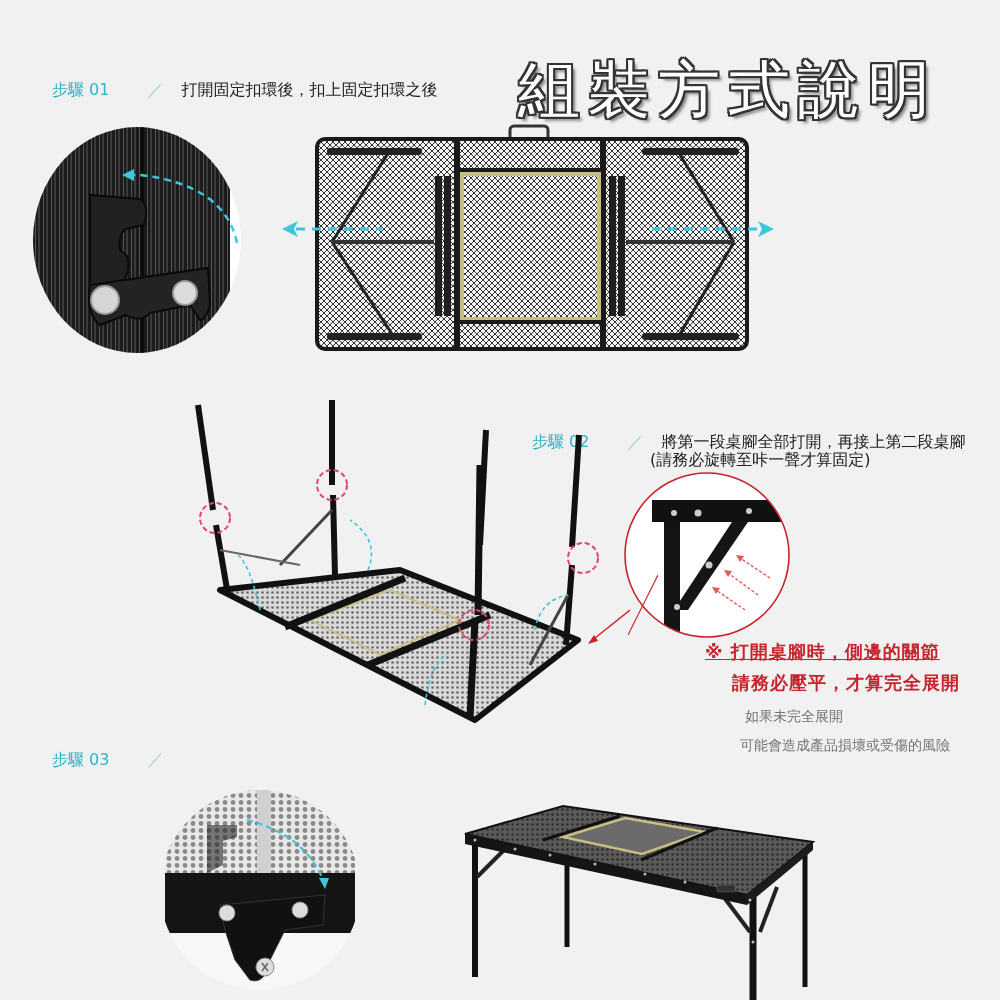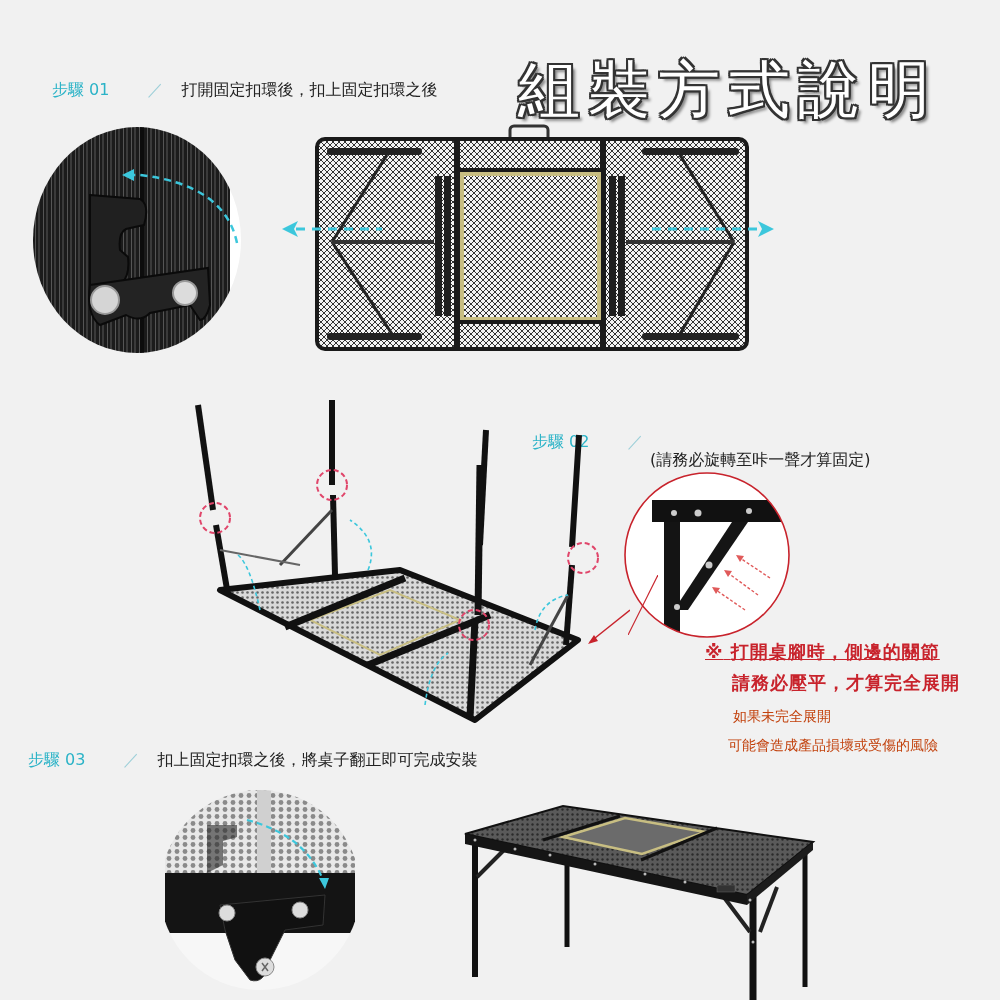--- a/index.html
+++ b/index.html
@@ -26,21 +26,21 @@
     margin-top: 36px;
   }
 
   .step-row { position: absolute; display: flex; align-items: center; white-space: nowrap; }
   .step-label { color: #2bb3c7; font-size: 16px; }
   .step-slash { color: #9ccfd8; font-size: 16px; margin-left: 38px; margin-right: 18px; }
   .step-text { color: #222; font-size: 16px; }
   .step-subtext { position: absolute; color: #222; font-size: 16px; white-space: nowrap; margin-top: 22px; }
 
   .warn-red { position: absolute; color: #c8232c; font-size: 18px; font-weight: bold; white-space: nowrap; letter-spacing: 1px; }
-  .warn-gray { position: absolute; color: #c2410c; font-size: 14px; white-space: nowrap; }
+  .warn-gray { position: absolute; color: #737373; font-size: 14px; white-space: nowrap; margin-left: 12px; }
 
   svg { display: block; }
 </style>
 </head>
 <body>
 
 <div class="page-title">組裝方式說明</div>
 
 <div class="step-row" style="left:52px; top:80px;">
   <span class="step-label">步驟 01</span>
@@ -121,20 +121,21 @@
     <g>
       <line x1="370" y1="105" x2="480" y2="105" stroke="#3cc7dc" stroke-width="3" stroke-dasharray="9 7"></line>
       <polygon points="492,105 476,97 480,105 476,113" fill="#3cc7dc"></polygon>
     </g>
   </svg>
 </div>
 
 <div class="step-row" style="left:532px; top:392px;margin-top:40px;">
   <span class="step-label">步驟 02</span>
   <span class="step-slash">／</span>
+  <span class="step-text">將第一段桌腳全部打開，再接上第二段桌腳</span>
 </div>
 <div class="step-subtext" style="left:650px; top:428px;">(請務必旋轉至咔一聲才算固定)</div>
 
 <div class="abs" style="left:190px; top:395px;">
   <svg width="440" height="340" viewBox="0 0 440 340">
     <defs>
       <pattern id="mesh2" width="5" height="5" patternUnits="userSpaceOnUse">
         <rect width="5" height="5" fill="#d9d9d9"></rect>
         <circle cx="2.5" cy="2.5" r="1.3" fill="#666"></circle>
       </pattern>
@@ -218,24 +219,23 @@
 </div>
 
 <div class="warn-red" style="left:705px; top:640px;text-decoration:underline;">
   <span>※</span>
   <span>打開桌腳時，側邊的關節</span>
 </div>
 <div class="warn-red" style="left:732px; top:671px;">請務必壓平，才算完全展開</div>
 <div class="warn-gray" style="left:733px; top:708px;">如果未完全展開</div>
 <div class="warn-gray" style="left:728px; top:737px;">可能會造成產品損壞或受傷的風險</div>
 
-<div class="step-row" style="left:28px; top:750px;justify-content:flex-end;">
+<div class="step-row" style="left:52px; top:750px;justify-content:flex-end;">
   <span class="step-label">步驟 03</span>
   <span class="step-slash">／</span>
-  <span class="step-text">扣上固定扣環之後，將桌子翻正即可完成安裝</span>
 </div>
 
 <div class="abs" style="left:165px; top:785px;">
   <svg width="190" height="215" viewBox="0 0 190 215">
     <defs>
       <clipPath id="c3">
           <circle cx="95" cy="105" r="100"></circle>
         </clipPath>
       <pattern id="hex" width="8" height="7" patternUnits="userSpaceOnUse">
         <rect width="8" height="7" fill="#e8e8e8"></rect>

